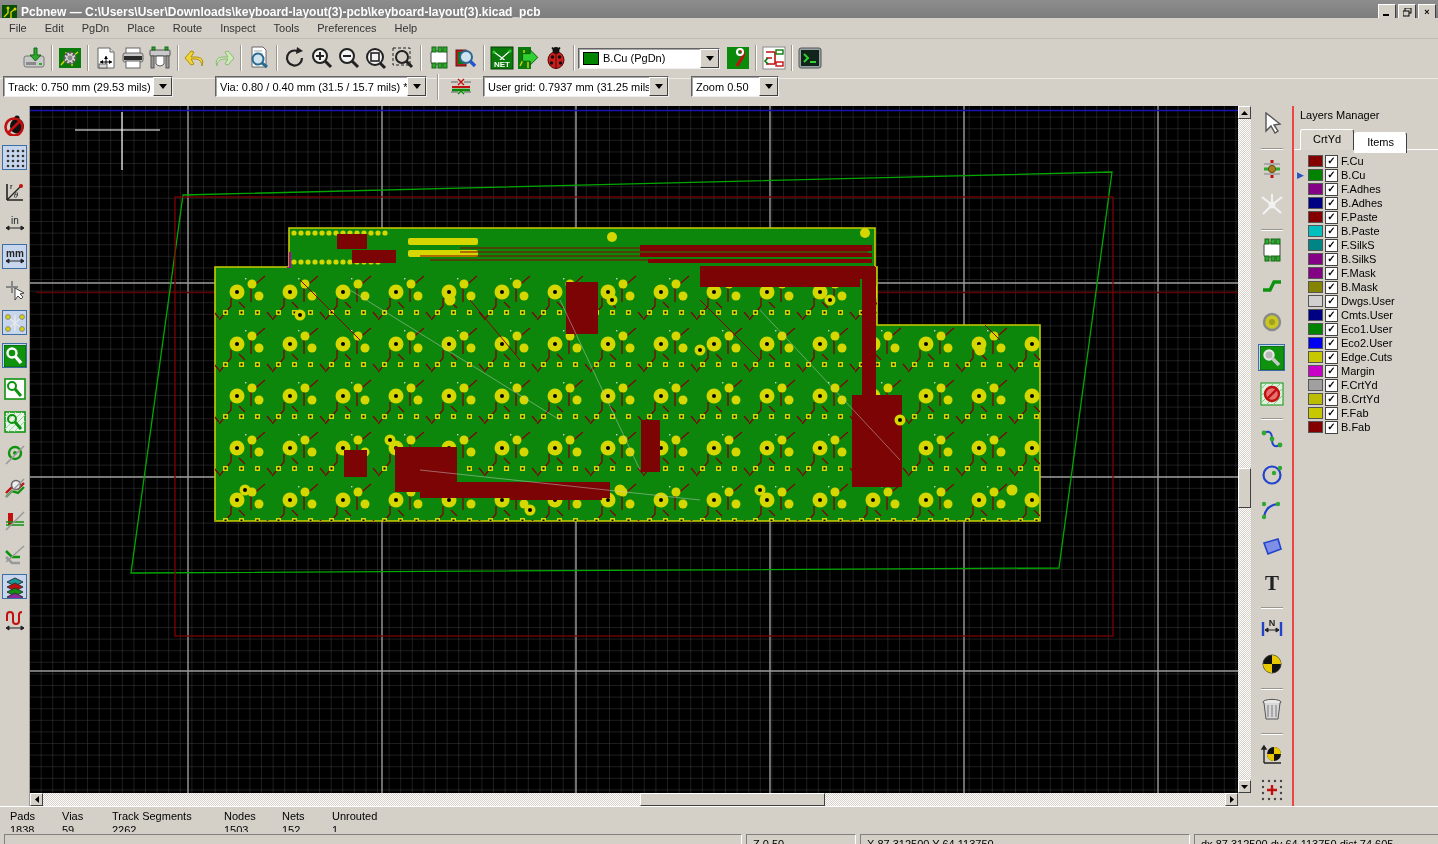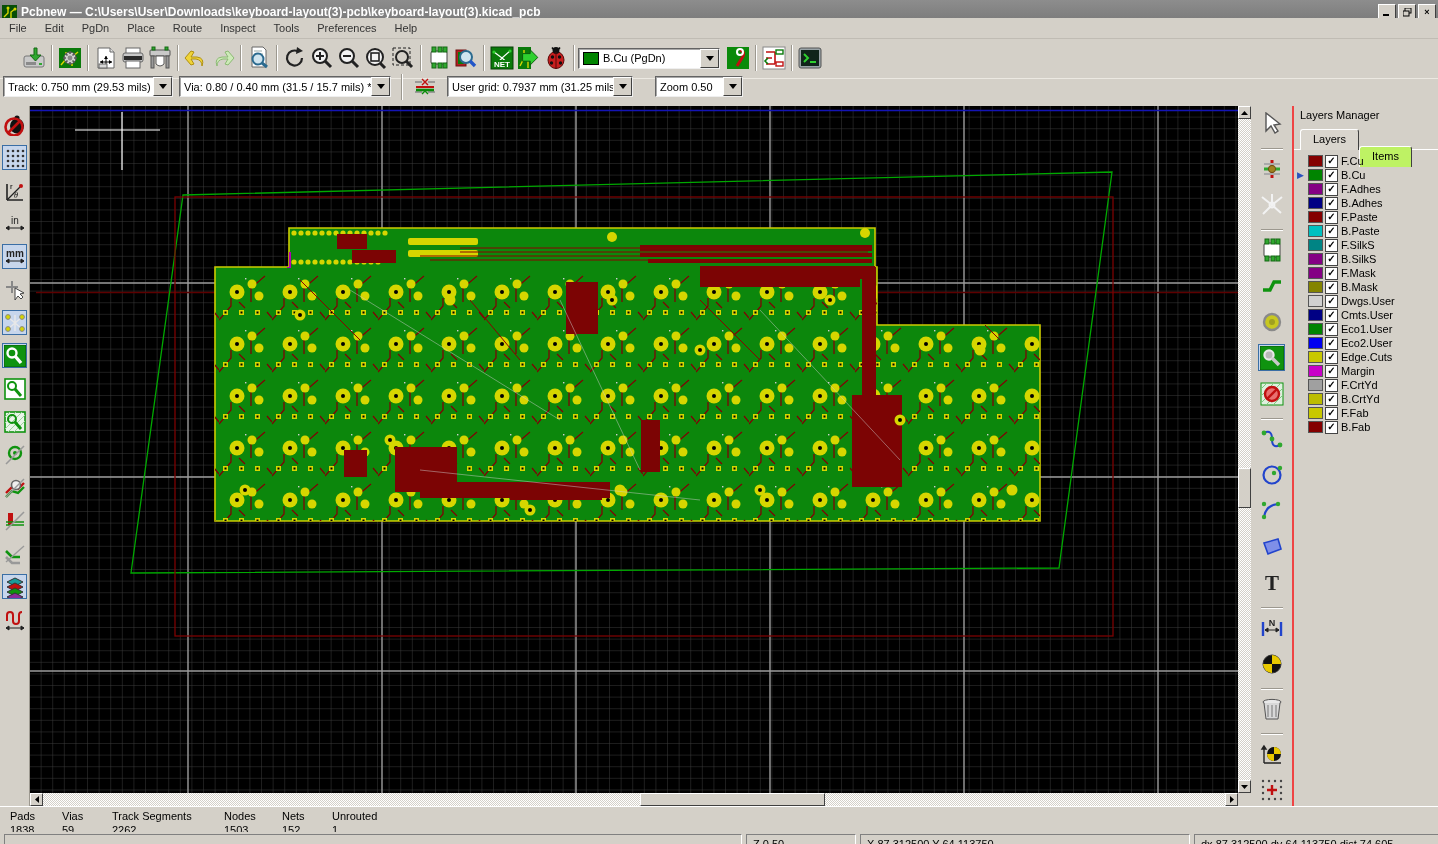--- a/index.html
+++ b/index.html
@@ -46,21 +46,21 @@
   .sb-btn{background:#d4d0c8;border:1px solid;border-color:#fff #404040 #404040 #fff;box-sizing:border-box;
     display:flex;align-items:center;justify-content:center;}
   .sb-thumb{background:#d4d0c8;border:1px solid;border-color:#fff #404040 #404040 #fff;box-sizing:border-box;}
   
   #layers-panel{left:1292px;top:106px;width:146px;height:700px;background:#d4d0c8;border-left:2px solid #ef4444;box-sizing:border-box;}
   #lm-title{padding:3px 6px;font-size:11px;}
   .tabs{display:flex;margin:4px 0 0 6px;}
   .tab{padding:3px 12px;border:1px solid;border-color:#fff #404040 #404040 #fff;border-bottom:none;background:#d4d0c8;
     border-radius:3px 3px 0 0;position:relative;}
   .tab.active{background:#d9d5cd;z-index:2;top:1px;padding-bottom:5px;}
-  .tab.inactive{background:#bef264;top:18px;}
+  .tab.inactive{background:#ffffff;top:4px;}
   #layer-list{margin-top:4px;padding-left:14px;}
   .layer-row{display:flex;align-items:center;height:14px;position:relative;}
   .layer-row .sel-arrow{position:absolute;left:-11px;color:#2a52be;font-size:9px;}
   .lswatch{width:13px;height:10px;border:1px solid #555;flex:none;}
   .lcheck{width:11px;height:11px;background:#fff;border:1px solid #444;margin:0 3px 0 2px;flex:none;
     display:flex;align-items:center;justify-content:center;font-size:10px;font-weight:bold;line-height:10px;}
   .lname{font-size:11px;white-space:nowrap;}
   
   #statusbar{left:0;top:806px;width:1438px;height:26px;background:#d4d0c8;border-top:1px solid #fff;text-decoration:underline;}
   .stat-field{position:absolute;top:3px;}
@@ -307,21 +307,21 @@
 <div id="toolbar2" class="abs">
   <span class="combo" style="width:170px;">
     <span class="txt">Track: 0.750 mm (29.53 mils)</span>
     <span class="drop">
         <svg width="8" height="5">
           <path d="M0 0 h8 l-4 5 z" fill="#000"></path>
         </svg>
       </span>
   </span>
   <span style="width:6px;"></span>
-  <span class="combo" style="width:212px;">
+  <span class="combo" style="width:212px;margin-left:36px;">
     <span class="txt">Via: 0.80 / 0.40 mm (31.5 / 15.7 mils) *</span>
     <span class="drop">
         <svg width="8" height="5">
           <path d="M0 0 h8 l-4 5 z" fill="#000"></path>
         </svg>
       </span>
   </span>
   <span class="sep" style="margin:0 10px;"></span>
   <span class="tbtn small">
       <svg width="24" height="24">
@@ -798,21 +798,21 @@
           <circle cx="21" cy="21" r="1.2"></circle>
         </g>
         <path d="M12 7 v10 M7 12 h10" stroke="#c01010" stroke-width="2.4"></path>
       </svg>
     </span>
 </div>
 
 <div id="layers-panel" class="abs">
   <div id="lm-title">Layers Manager</div>
   <div class="tabs">
-    <span class="tab active">Layers</span>
+    <span class="tab active">CrtYd</span>
     <span class="tab inactive">Items</span>
   </div>
   <div style="border-top:1px solid #fff;margin-top:0;"></div>
   <div id="layer-list">
       <div class="layer-row">
         <span class="lswatch" style="background: rgb(132, 0, 0);"></span>
         <span class="lcheck">✓</span>
         <span class="lname">F.Cu</span>
       </div>
       <div class="layer-row">

